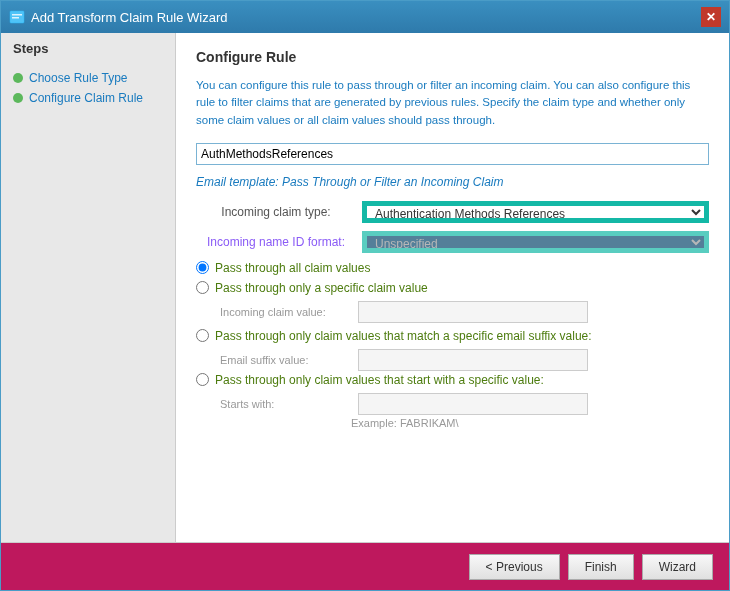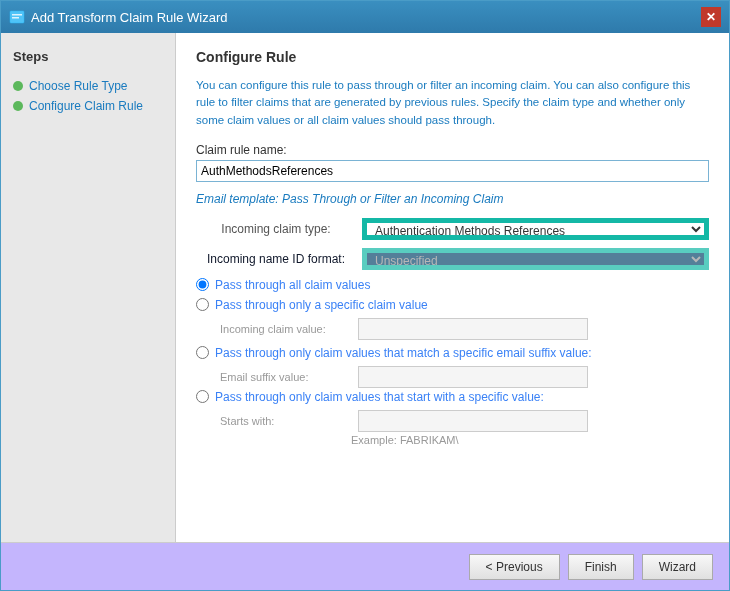--- a/index.html
+++ b/index.html
@@ -55,21 +55,21 @@
       font-weight: bold;
     }
     .content-area {
       display: flex;
       flex: 1;
       overflow: hidden;
     }
     .sidebar {
       width: 175px;
       background: #e8e8e8;
-      padding: 16px 12px;
+      padding: 8px 12px;
       border-right: 1px solid #ccc;
     }
     .sidebar-title {
       font-size: 13px;
       font-weight: bold;
       color: #333;
       margin-bottom: 12px;
     }
     .sidebar-item {
       display: flex;
@@ -172,21 +172,21 @@
       display: flex;
       align-items: center;
       gap: 6px;
       margin-bottom: 6px;
     }
     .radio-input {
       cursor: pointer;
     }
     .radio-label {
       font-size: 12px;
-      color: #3b82f6;
+      color: #4d7c0f;
     }
     .indented-row {
       display: flex;
       align-items: center;
       gap: 8px;
       margin-left: 24px;
       margin-bottom: 2px;
     }
     .field-label-inline {
       font-size: 11px;
@@ -203,21 +203,21 @@
       width: 230px;
     }
     .example-text {
       font-size: 11px;
       color: #999;
       margin-left: 155px;
       margin-bottom: 10px;
     }
     .footer {
       padding: 10px 16px;
-      background: #c4b5fd;
+      background: #be185d;
       border-top: 1px solid #ccc;
       display: flex;
       justify-content: flex-end;
       gap: 8px;
       height: 48px;
       align-items: center;
     }
     .btn {
       height: 26px;
       padding: 0 16px;
@@ -262,38 +262,37 @@
         <span class="sidebar-item-label active">Configure Claim Rule</span>
       </div>
     </div>
 
     <div class="main-panel">
       <div class="page-title">Configure Rule</div>
 
       <p class="description-text">You can configure this rule to pass through or filter an incoming claim. You can also configure this rule to filter claims that are generated by previous rules. Specify the claim type and whether only some claim values or all claim values should pass through.</p>
 
       <div class="form-group">
-        <label class="form-label">Claim rule name:</label>
         <input class="form-input" type="text" value="AuthMethodsReferences" style="">
       </div>
 
       <div class="rule-template">
         <span>Email template:</span>
         <span>Pass Through or Filter an Incoming Claim</span>
       </div>
 
       <div class="inline-row">
         <span class="form-label-inline">Incoming claim type:</span>
         <select class="select-dropdown">
           <option>Authentication Methods References</option>
         </select>
       </div>
 
       <div class="inline-row section-spacer">
-        <span class="form-label-inline" style="color:#0f172a;">Incoming name ID format:</span>
+        <span class="form-label-inline" style="color:#8b5cf6;">Incoming name ID format:</span>
         <select class="select-dropdown" disabled="">
           <option>Unspecified</option>
         </select>
       </div>
 
       <div class="radio-row">
         <input type="radio" name="passthrough" id="r1" checked="" class="radio-input" style="">
         <label for="r1" class="radio-label">Pass through all claim values</label>
       </div>
 

